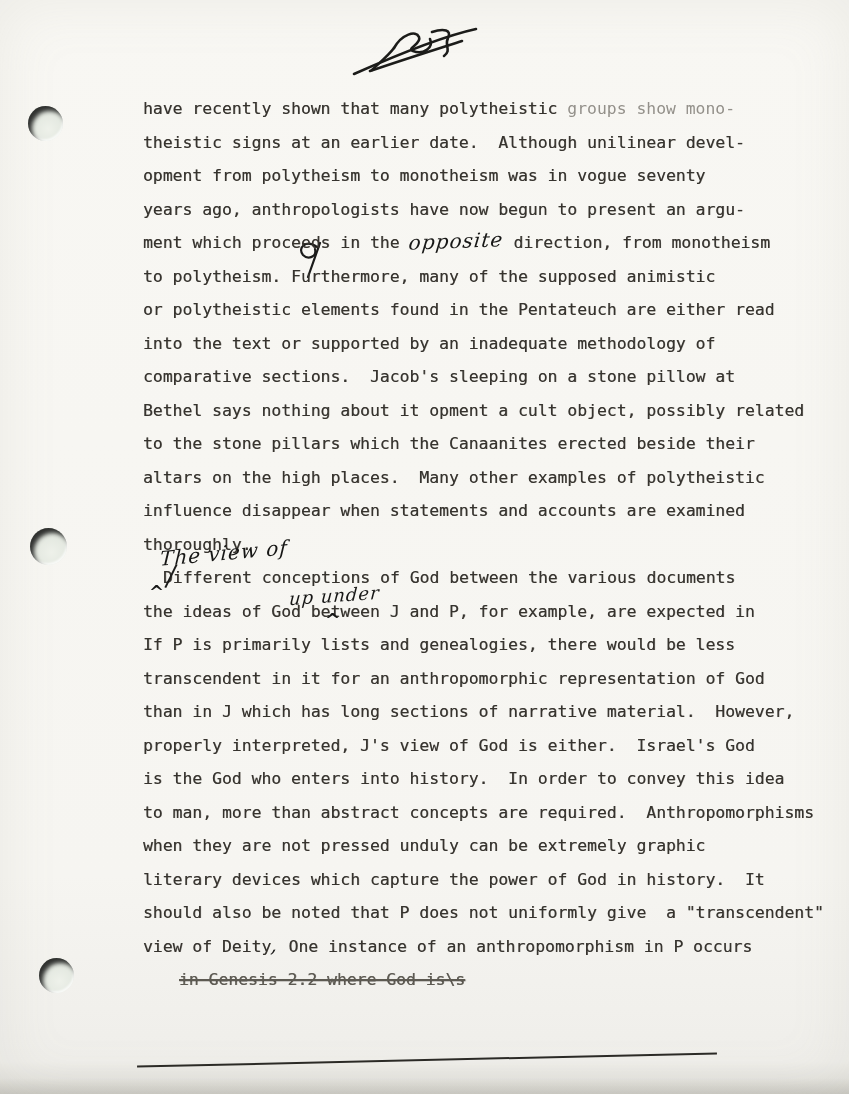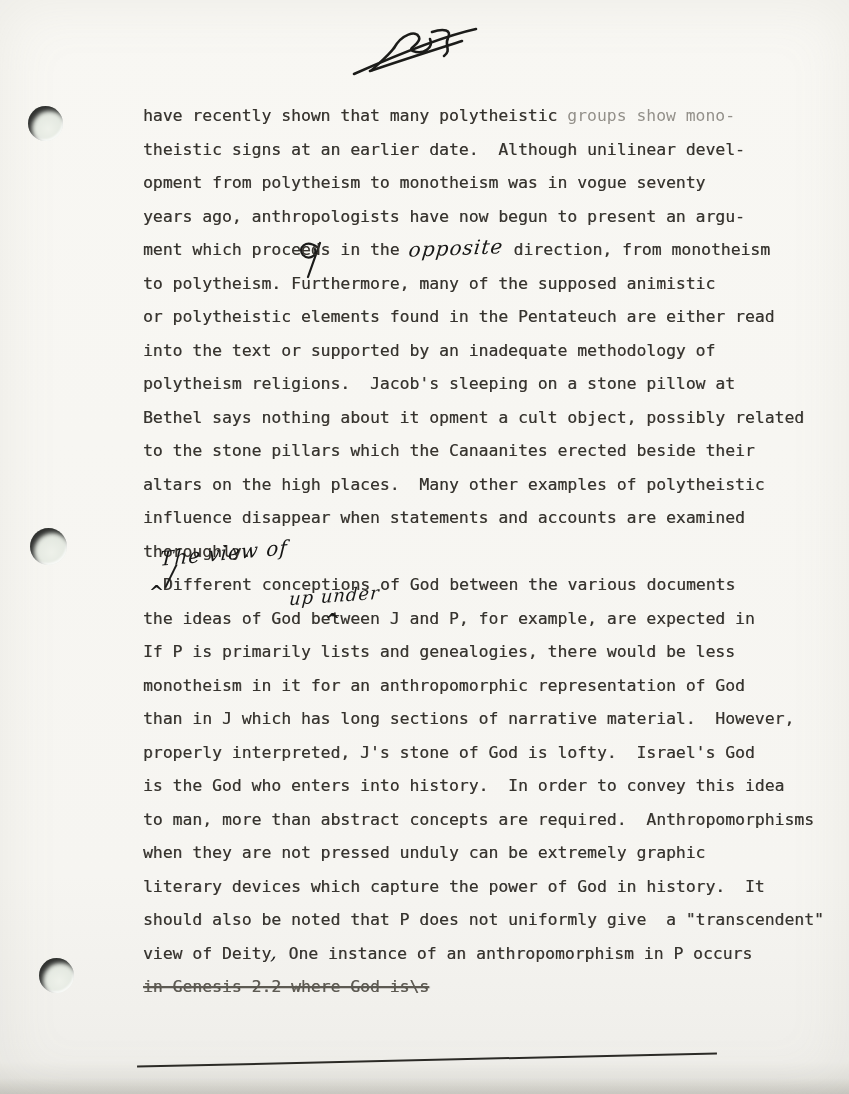--- a/index.html
+++ b/index.html
@@ -4,26 +4,26 @@
 <style>
   html,body{margin:0;padding:0;}
   body{width:849px;height:1094px;overflow:hidden;background:#e9e8e4;}
   .page{
     position:relative;width:849px;height:1094px;
     background:linear-gradient(180deg,#f8f7f3 0%,#f6f5f1 80%,#efeeea 97%,#dddcd6 100%);
     box-shadow:inset 0 0 60px rgba(160,155,140,0.12);
     font-family:"DejaVu Sans Mono",monospace;
   }
   .typed-text{
-    position:absolute;left:143px;top:99px;
+    position:absolute;left:143px;top:92px;
     font-size:16.4px;line-height:33.5px;color:#36332e;
     text-shadow:0.4px 0.4px 0.5px rgba(50,46,40,0.55);
   }
   .line{height:33.5px;white-space:pre;}
-  .line.struck .seg-typed{color:#5d5a52;text-decoration:line-through;text-decoration-thickness:2px;}
+  .line.struck .seg-typed{color:#5d5a52;text-decoration:line-through;text-decoration-thickness:2px;margin-left:36px;}
   .seg-faint{color:#93908a;text-shadow:none;}
   .seg-hand{
     display:inline-block;font-family:"DejaVu Serif",serif;font-style:italic;
     font-size:20px;color:#181817;transform:skewX(-8deg) rotate(-2deg);
     text-shadow:none;letter-spacing:1px;line-height:20px;vertical-align:baseline;
   }
   .seg-pen{
     display:inline-block;color:#14130f;font-weight:bold;transform:scaleY(1.5);
     text-shadow:none;
   }
@@ -92,32 +92,32 @@
 
   <div class="typed-text">
       <div class="line"><span class="seg-typed">have recently shown that many polytheistic </span><span class="seg-faint">groups show mono-</span></div>
       <div class="line"><span class="seg-typed">theistic signs at an earlier date.  Although unilinear devel-</span></div>
       <div class="line"><span class="seg-typed">opment from polytheism to monotheism was in vogue seventy</span></div>
       <div class="line"><span class="seg-typed">years ago, anthropologists have now begun to present an argu-</span></div>
       <div class="line"><span class="seg-typed">ment which proceeds in the </span><span class="seg-hand">opposite</span><span class="seg-typed"> direction, from monotheism</span></div>
       <div class="line"><span class="seg-typed">to polytheism. Furthermore, many of the supposed animistic</span></div>
       <div class="line"><span class="seg-typed">or polytheistic elements found in the Pentateuch are either read</span></div>
       <div class="line"><span class="seg-typed">into the text or supported by an inadequate methodology of</span></div>
-      <div class="line"><span class="seg-typed">polytheism religions.  Jacob's sleeping on a stone pillow at</span></div>
+      <div class="line"><span class="seg-typed">comparative sections.  Jacob's sleeping on a stone pillow at</span></div>
       <div class="line"><span class="seg-typed">Bethel says nothing about it opment a cult object, possibly related</span></div>
       <div class="line"><span class="seg-typed">to the stone pillars which the Canaanites erected beside their</span></div>
       <div class="line"><span class="seg-typed">altars on the high places.  Many other examples of polytheistic</span></div>
       <div class="line"><span class="seg-typed">influence disappear when statements and accounts are examined</span></div>
       <div class="line"><span class="seg-typed">thoroughly.</span></div>
       <div class="line" style="padding-left: 20px;"><span class="seg-typed">Different conceptions of God between the various documents</span></div>
       <div class="line"><span class="seg-typed">the ideas of God between J and P, for example, are expected in</span></div>
       <div class="line"><span class="seg-typed">If P is primarily lists and genealogies, there would be less</span></div>
-      <div class="line"><span class="seg-typed">monotheism in it for an anthropomorphic representation of God</span></div>
+      <div class="line"><span class="seg-typed">transcendent in it for an anthropomorphic representation of God</span></div>
       <div class="line"><span class="seg-typed">than in J which has long sections of narrative material.  However,</span></div>
-      <div class="line"><span class="seg-typed">properly interpreted, J's stone of God is lofty.  Israel's God</span></div>
+      <div class="line"><span class="seg-typed">properly interpreted, J's view of God is either.  Israel's God</span></div>
       <div class="line"><span class="seg-typed">is the God who enters into history.  In order to convey this idea</span></div>
       <div class="line"><span class="seg-typed">to man, more than abstract concepts are required.  Anthropomorphisms</span></div>
       <div class="line"><span class="seg-typed">when they are not pressed unduly can be extremely graphic</span></div>
       <div class="line"><span class="seg-typed">literary devices which capture the power of God in history.  It</span></div>
       <div class="line"><span class="seg-typed">should also be noted that P does not uniformly give  a "transcendent"</span></div>
       <div class="line"><span class="seg-typed">view of Deity</span><span class="seg-hand">,</span><span class="seg-typed"> One instance of an anthropomorphism in P occurs</span></div>
       <div class="line struck"><span class="seg-typed">in Genesis 2.2 where God is\s</span></div>
     </div>
 
   <span class="annotation hand-script insert-view">The view of</span>

